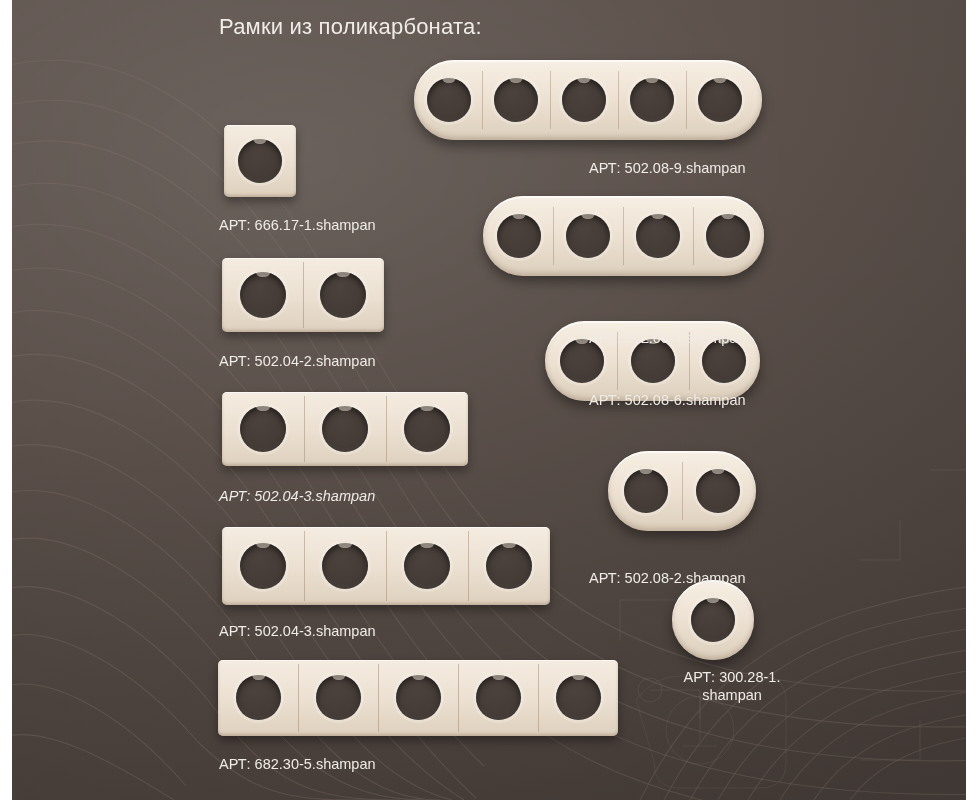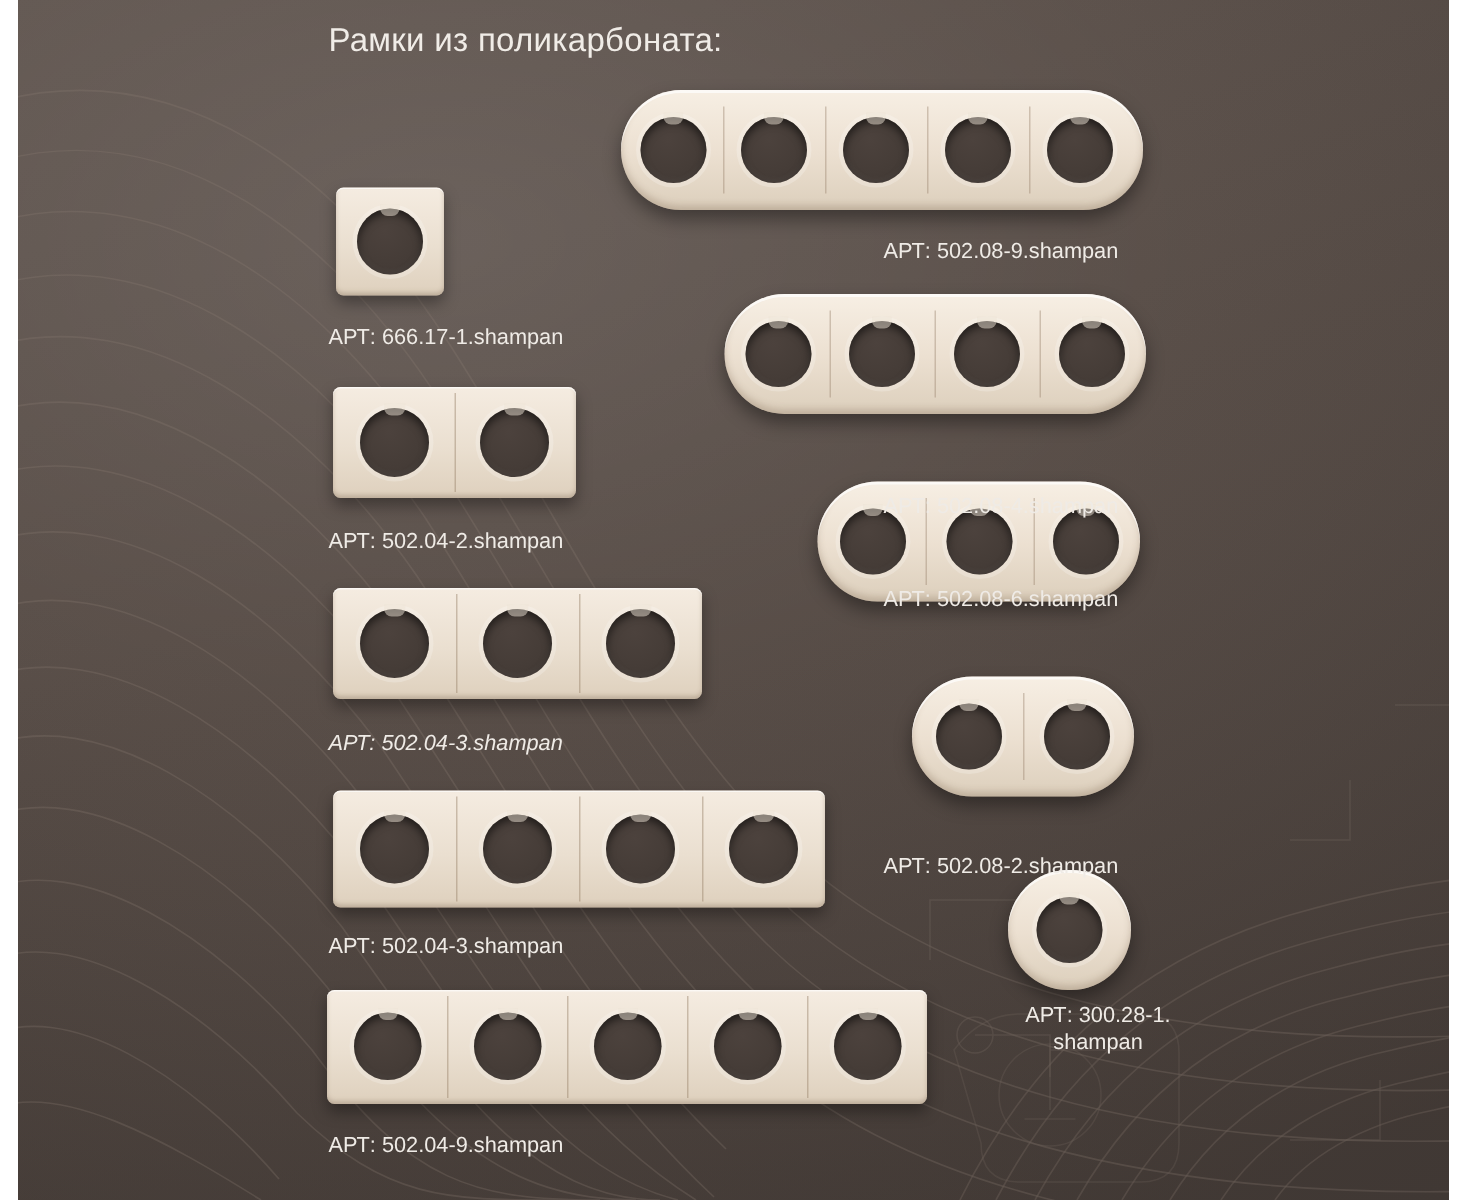--- a/index.html
+++ b/index.html
@@ -267,21 +267,21 @@
         <div class="hole" style="left:18px;top:15px;width:45px;height:45px;"></div>
       </div>
       <div class="cellwrap" style="width:80px;">
         <div class="hole" style="left:18px;top:15px;width:45px;height:45px;"></div>
       </div>
       <div class="cellwrap" style="width:80px;">
         <div class="hole" style="left:18px;top:15px;width:45px;height:45px;"></div>
       </div>
     </div>
   </div>
-  <div class="caption" style="left:219px; top:755px;">АРТ: 502.04-9.shampan</div>
+  <div class="caption" style="left:219px; top:755px;">АРТ: 682.30-5.shampan</div>
 
   <div class="item" style="left:414px; top:60px;">
     <div class="frame pill" style="width:348px;height:80px;border-radius:40px;">
       <div class="cellwrap" style="width:68px;">
         <div class="hole" style="left:13px;top:18px;width:44px;height:44px;"></div>
       </div>
       <div class="cellwrap" style="width:68px;">
         <div class="hole" style="left:12px;top:18px;width:44px;height:44px;"></div>
       </div>
       <div class="cellwrap" style="width:68px;">

